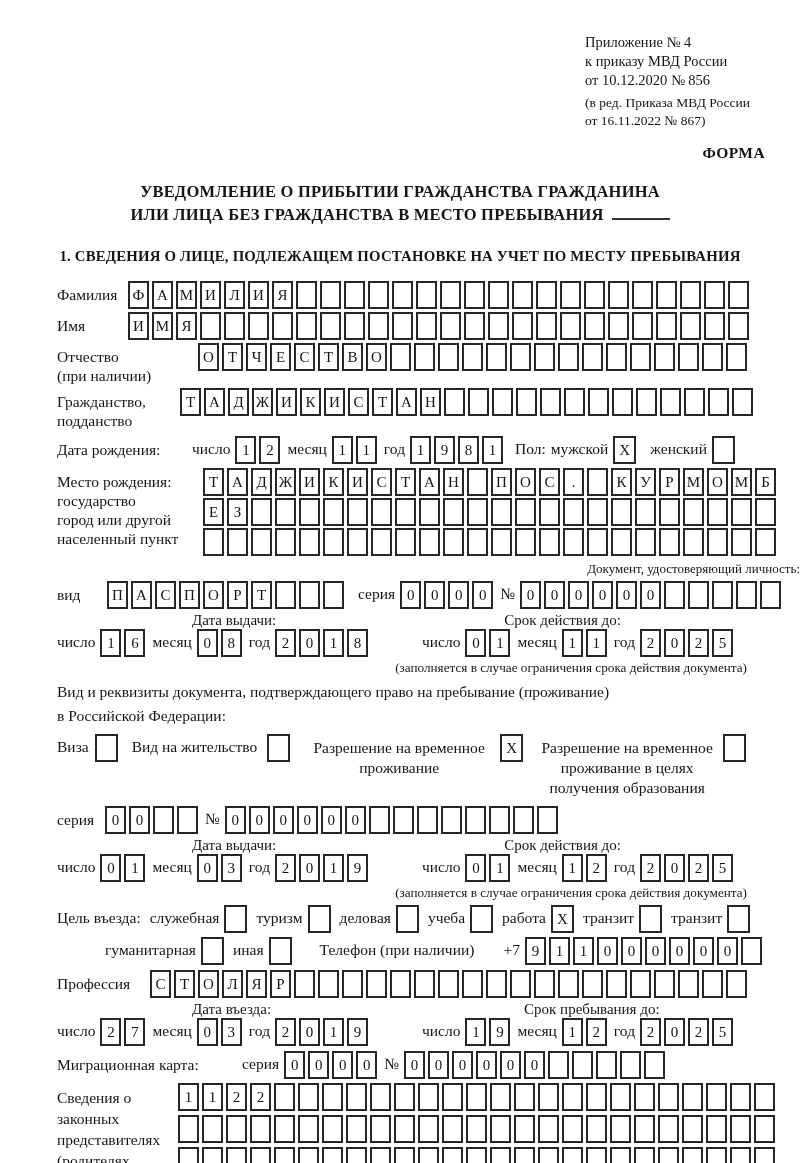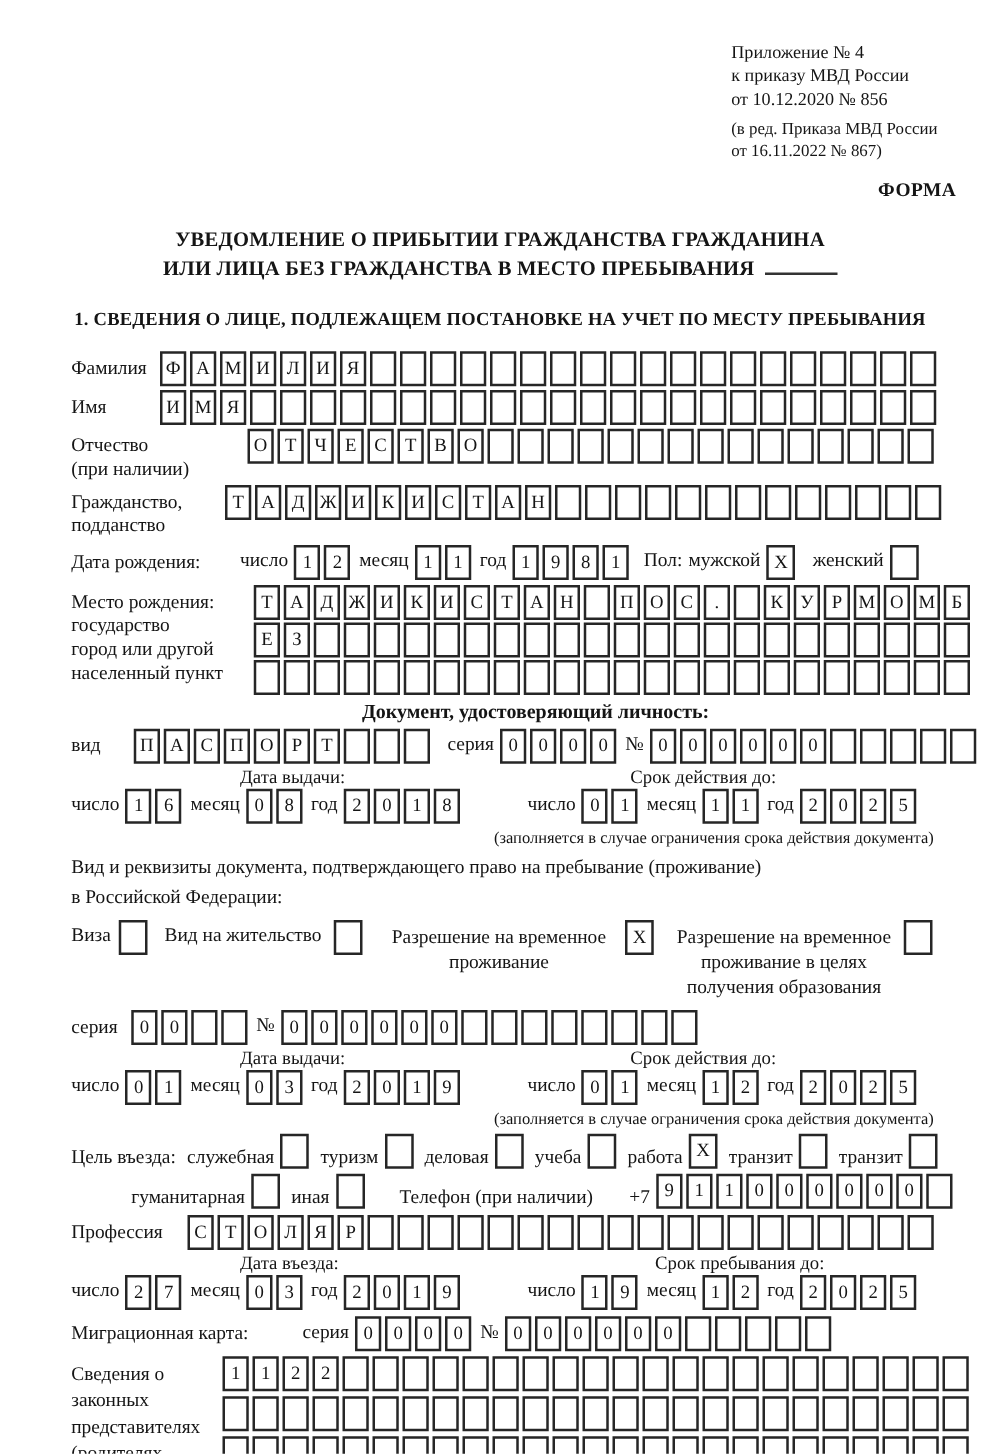--- a/index.html
+++ b/index.html
@@ -19,30 +19,30 @@
   .row{display:flex;align-items:flex-start;margin-bottom:3px;}
   .lbl{flex:none;line-height:19px;padding-top:4px;}
   .cells{display:flex;gap:3px;flex:none;flex-wrap:nowrap;}
   .cell{box-sizing:border-box;flex:none;width:21px;height:28px;border:2px solid #262626;
         display:inline-flex;align-items:center;justify-content:center;font-size:15px;background:#fff;}
   .chk{box-sizing:border-box;flex:none;width:23px;height:28px;border:2px solid #262626;
        display:inline-flex;align-items:center;justify-content:center;font-size:15px;background:#fff;}
   .dlab{flex:none;padding:4px 5px 0 7px;}
   .dlab.first{padding-left:0;}
   .colstack{display:flex;flex-direction:column;gap:2px;}
-  .subhead{font-weight:bold;font-size:16px;text-align:center;margin:5px 0 4px 0;}
+  .subhead{font-weight:normal;font-size:13px;text-align:right;margin:5px 0 4px 0;}
   .dheads{display:flex;font-size:15px;margin-top:3px;}
   .note{font-size:13.2px;width:690px;text-align:right;margin-top:1px;margin-bottom:4px;}
   .intro{font-size:15.5px;line-height:24px;margin-top:4px;}
   .optline{display:flex;align-items:flex-start;margin-top:6px;}
   .opt{display:flex;align-items:flex-start;}
   .opt .t{padding-top:4px;}
   .opt .t.center{text-align:center;line-height:20px;}
   .gap6{width:6px;flex:none;} .gap10{width:10px;flex:none;} .gap14{width:14px;flex:none;}
-  .purline{display:flex;align-items:flex-end;margin-top:4px;}
+  .purline{display:flex;align-items:flex-start;margin-top:4px;}
   .purline .t{padding:4px 5px 0 9px;flex:none;}
 </style>
 </head>
 <body>
 
 <div class="page">
 
   <div class="hdr">
     <div>Приложение № 4</div>
     <div>к приказу МВД России</div>

